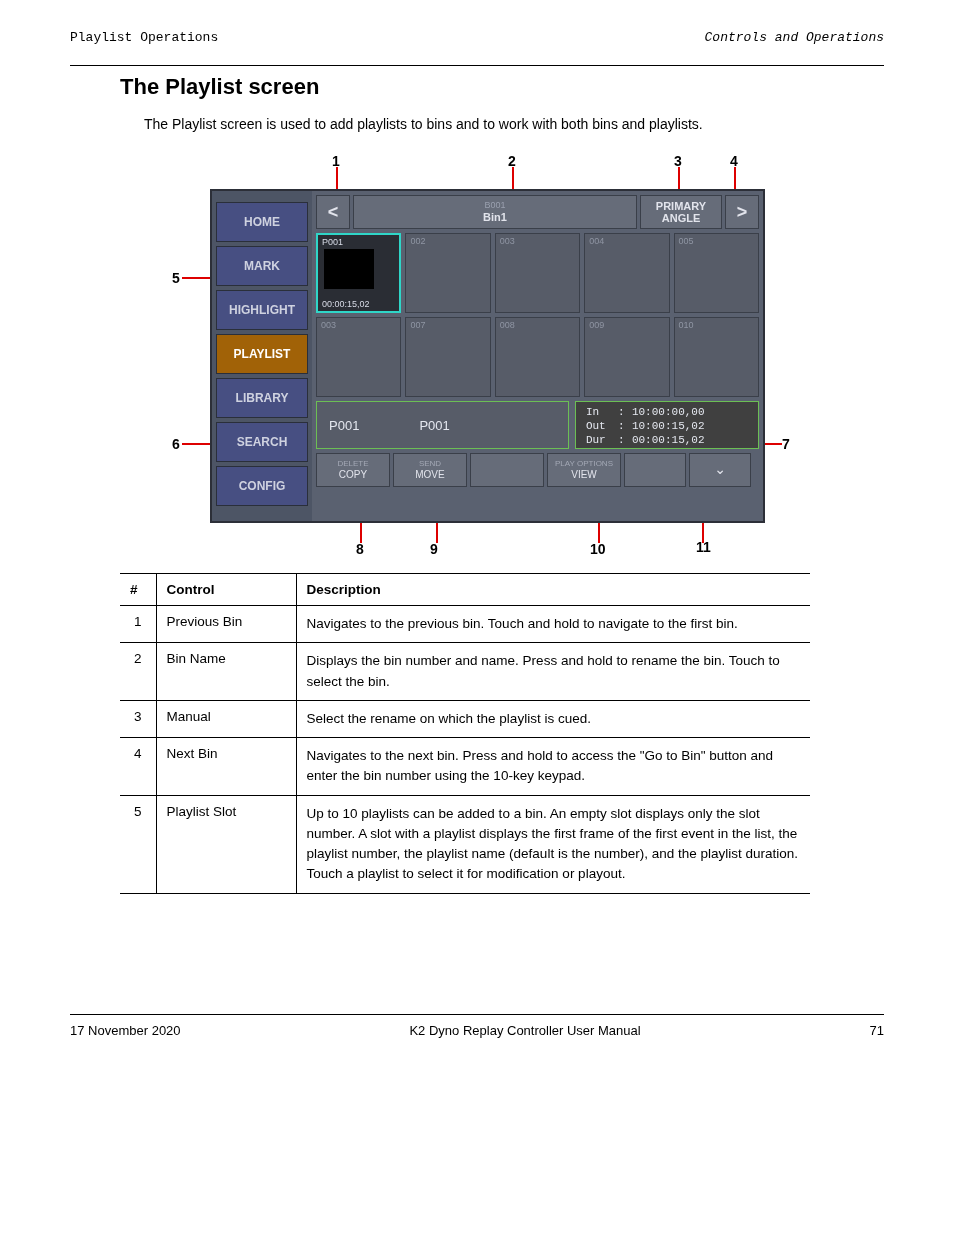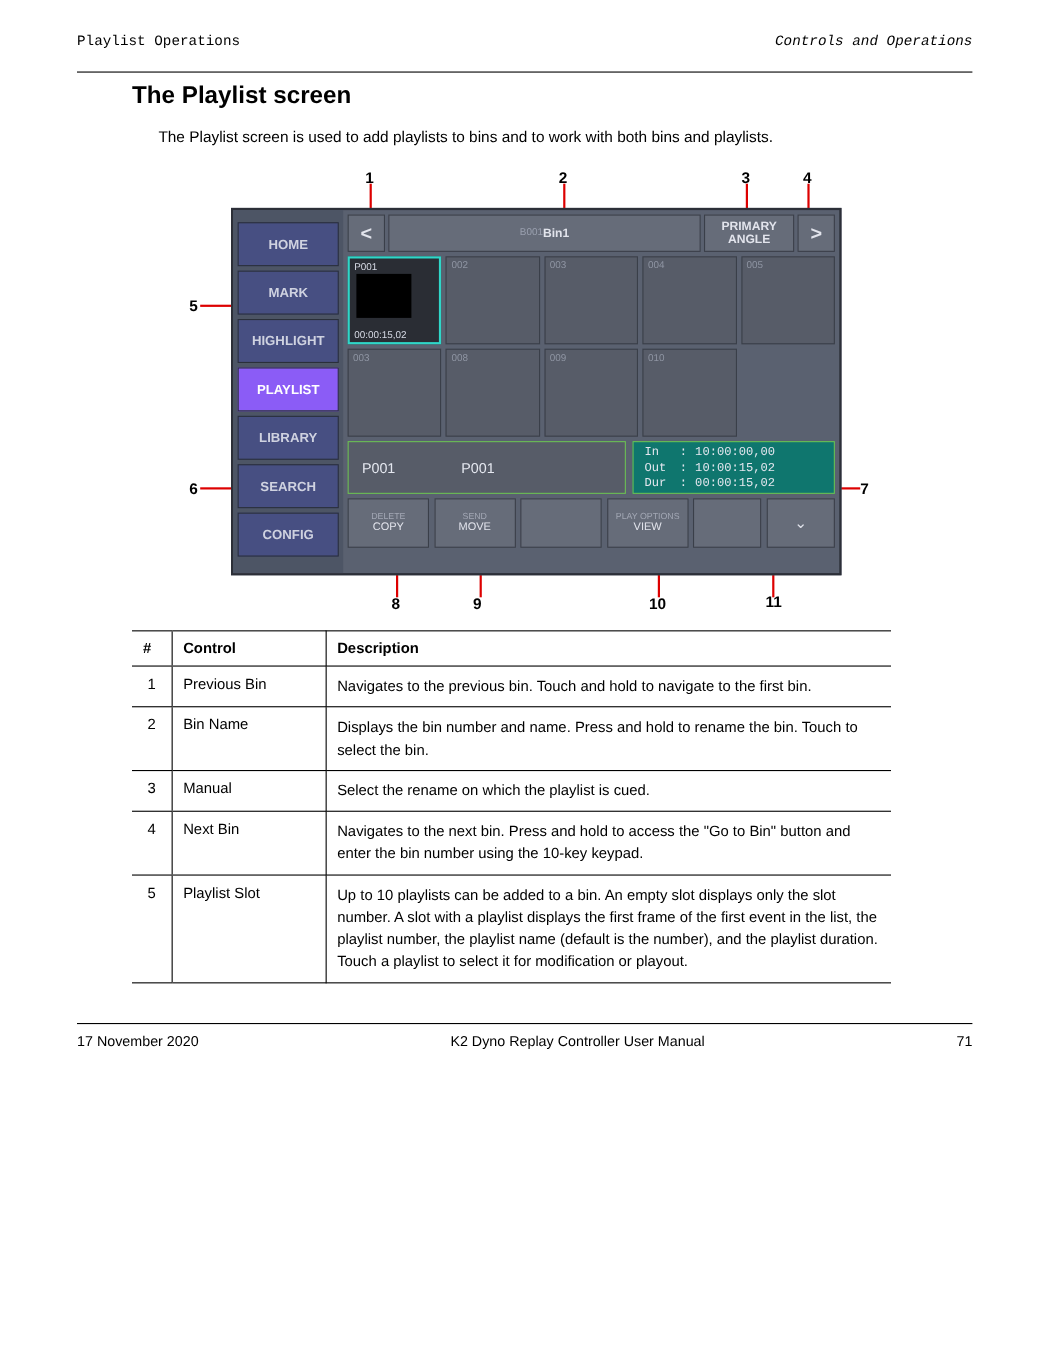--- a/index.html
+++ b/index.html
@@ -79,21 +79,21 @@
     align-items: center;
     justify-content: center;
     font-size: 12px;
     font-weight: bold;
     color: #cfd2e0;
     background: #474f82;
     border: 1px solid #2a2f3a;
     cursor: pointer;
   }
   .sidebar .btn.active {
-    background: #8b5cf6;
+    background: #a16207;
     color: #fff;
   }
   .main {
     flex: 1;
     display: flex;
     flex-direction: column;
     padding: 4px 4px 4px 4px;
     gap: 4px;
   }
   .toolbar {
@@ -106,21 +106,21 @@
     border: 1px solid #3a3f49;
     color: #e2e4ec;
     display: flex;
     align-items: center;
     justify-content: center;
     font-size: 11px;
     font-weight: bold;
     cursor: pointer;
   }
   .tb-prev, .tb-next { width: 34px; font-size: 18px; }
-  .tb-bin { flex: 1; flex-direction: row; line-height: 1.1; text-align: center; }
+  .tb-bin { flex: 1; flex-direction: column; line-height: 1.1; text-align: center; }
   .tb-bin .bin-id { font-size: 9px; color: #9aa0af; font-weight: normal; }
   .tb-angle { width: 82px; line-height: 1.1; text-align: center; }
 
   .grid {
     display: grid;
     grid-template-columns: repeat(5, 1fr);
     gap: 4px;
   }
   .slot {
     position: relative;
@@ -172,36 +172,35 @@
     display: flex;
     align-items: center;
     padding: 0 12px;
     gap: 60px;
     color: #e4e7ef;
     font-size: 13px;
   }
   .tcbox {
     flex: 1;
     border: 1px solid #6cbf54;
-    background: #0f766e;
+    background: #404040;
     padding: 4px 10px;
     color: #e4e7ef;
     font-size: 11px;
     font-family: "Courier New", monospace;
     line-height: 1.25;
   }
   .tcbox .row { display: flex; }
   .tcbox .lbl { width: 32px; }
   .tcbox .col { width: 14px; }
 
   .bottombar {
-    height: 45px;
+    height: 34px;
     display: flex;
     gap: 3px;
-    justify-content: space-between;
   }
   .bb {
     background: #666c79;
     border: 1px solid #3a3f49;
     color: #e2e4ec;
     display: flex;
     flex-direction: column;
     align-items: center;
     justify-content: center;
     font-size: 10px;
@@ -229,21 +228,21 @@
   }
   table.ref td.mid { border-left: 1px solid #000; border-right: 1px solid #000; }
   table.ref th { font-weight: bold; }
   table.ref th.mid { border-left: 1px solid #000; border-right: 1px solid #000; }
   table.ref td.num { width: 36px; text-align: center; }
   table.ref td.cname { width: 140px; }
   table.ref td.desc { line-height: 1.5; }
 
   .footer {
     border-top: 1px solid #000;
-    margin-top: 36px;
+    margin-top: 120px;
     padding-top: 8px;
     display: flex;
     justify-content: space-between;
     font-size: 13px;
   }
 </style>
 </head>
 <body>
 
 <div class="page">
@@ -322,20 +321,23 @@
           <div class="slot">
               <span class="sn">004</span>
             </div>
           <div class="slot">
               <span class="sn">005</span>
             </div>
           <div class="slot">
               <span class="sn">003</span>
             </div>
           <div class="slot">
+              <span class="sn">007</span>
+            </div>
+          <div class="slot">
               <span class="sn">008</span>
             </div>
           <div class="slot">
               <span class="sn">009</span>
             </div>
           <div class="slot">
               <span class="sn">010</span>
             </div>
         </div>
 

